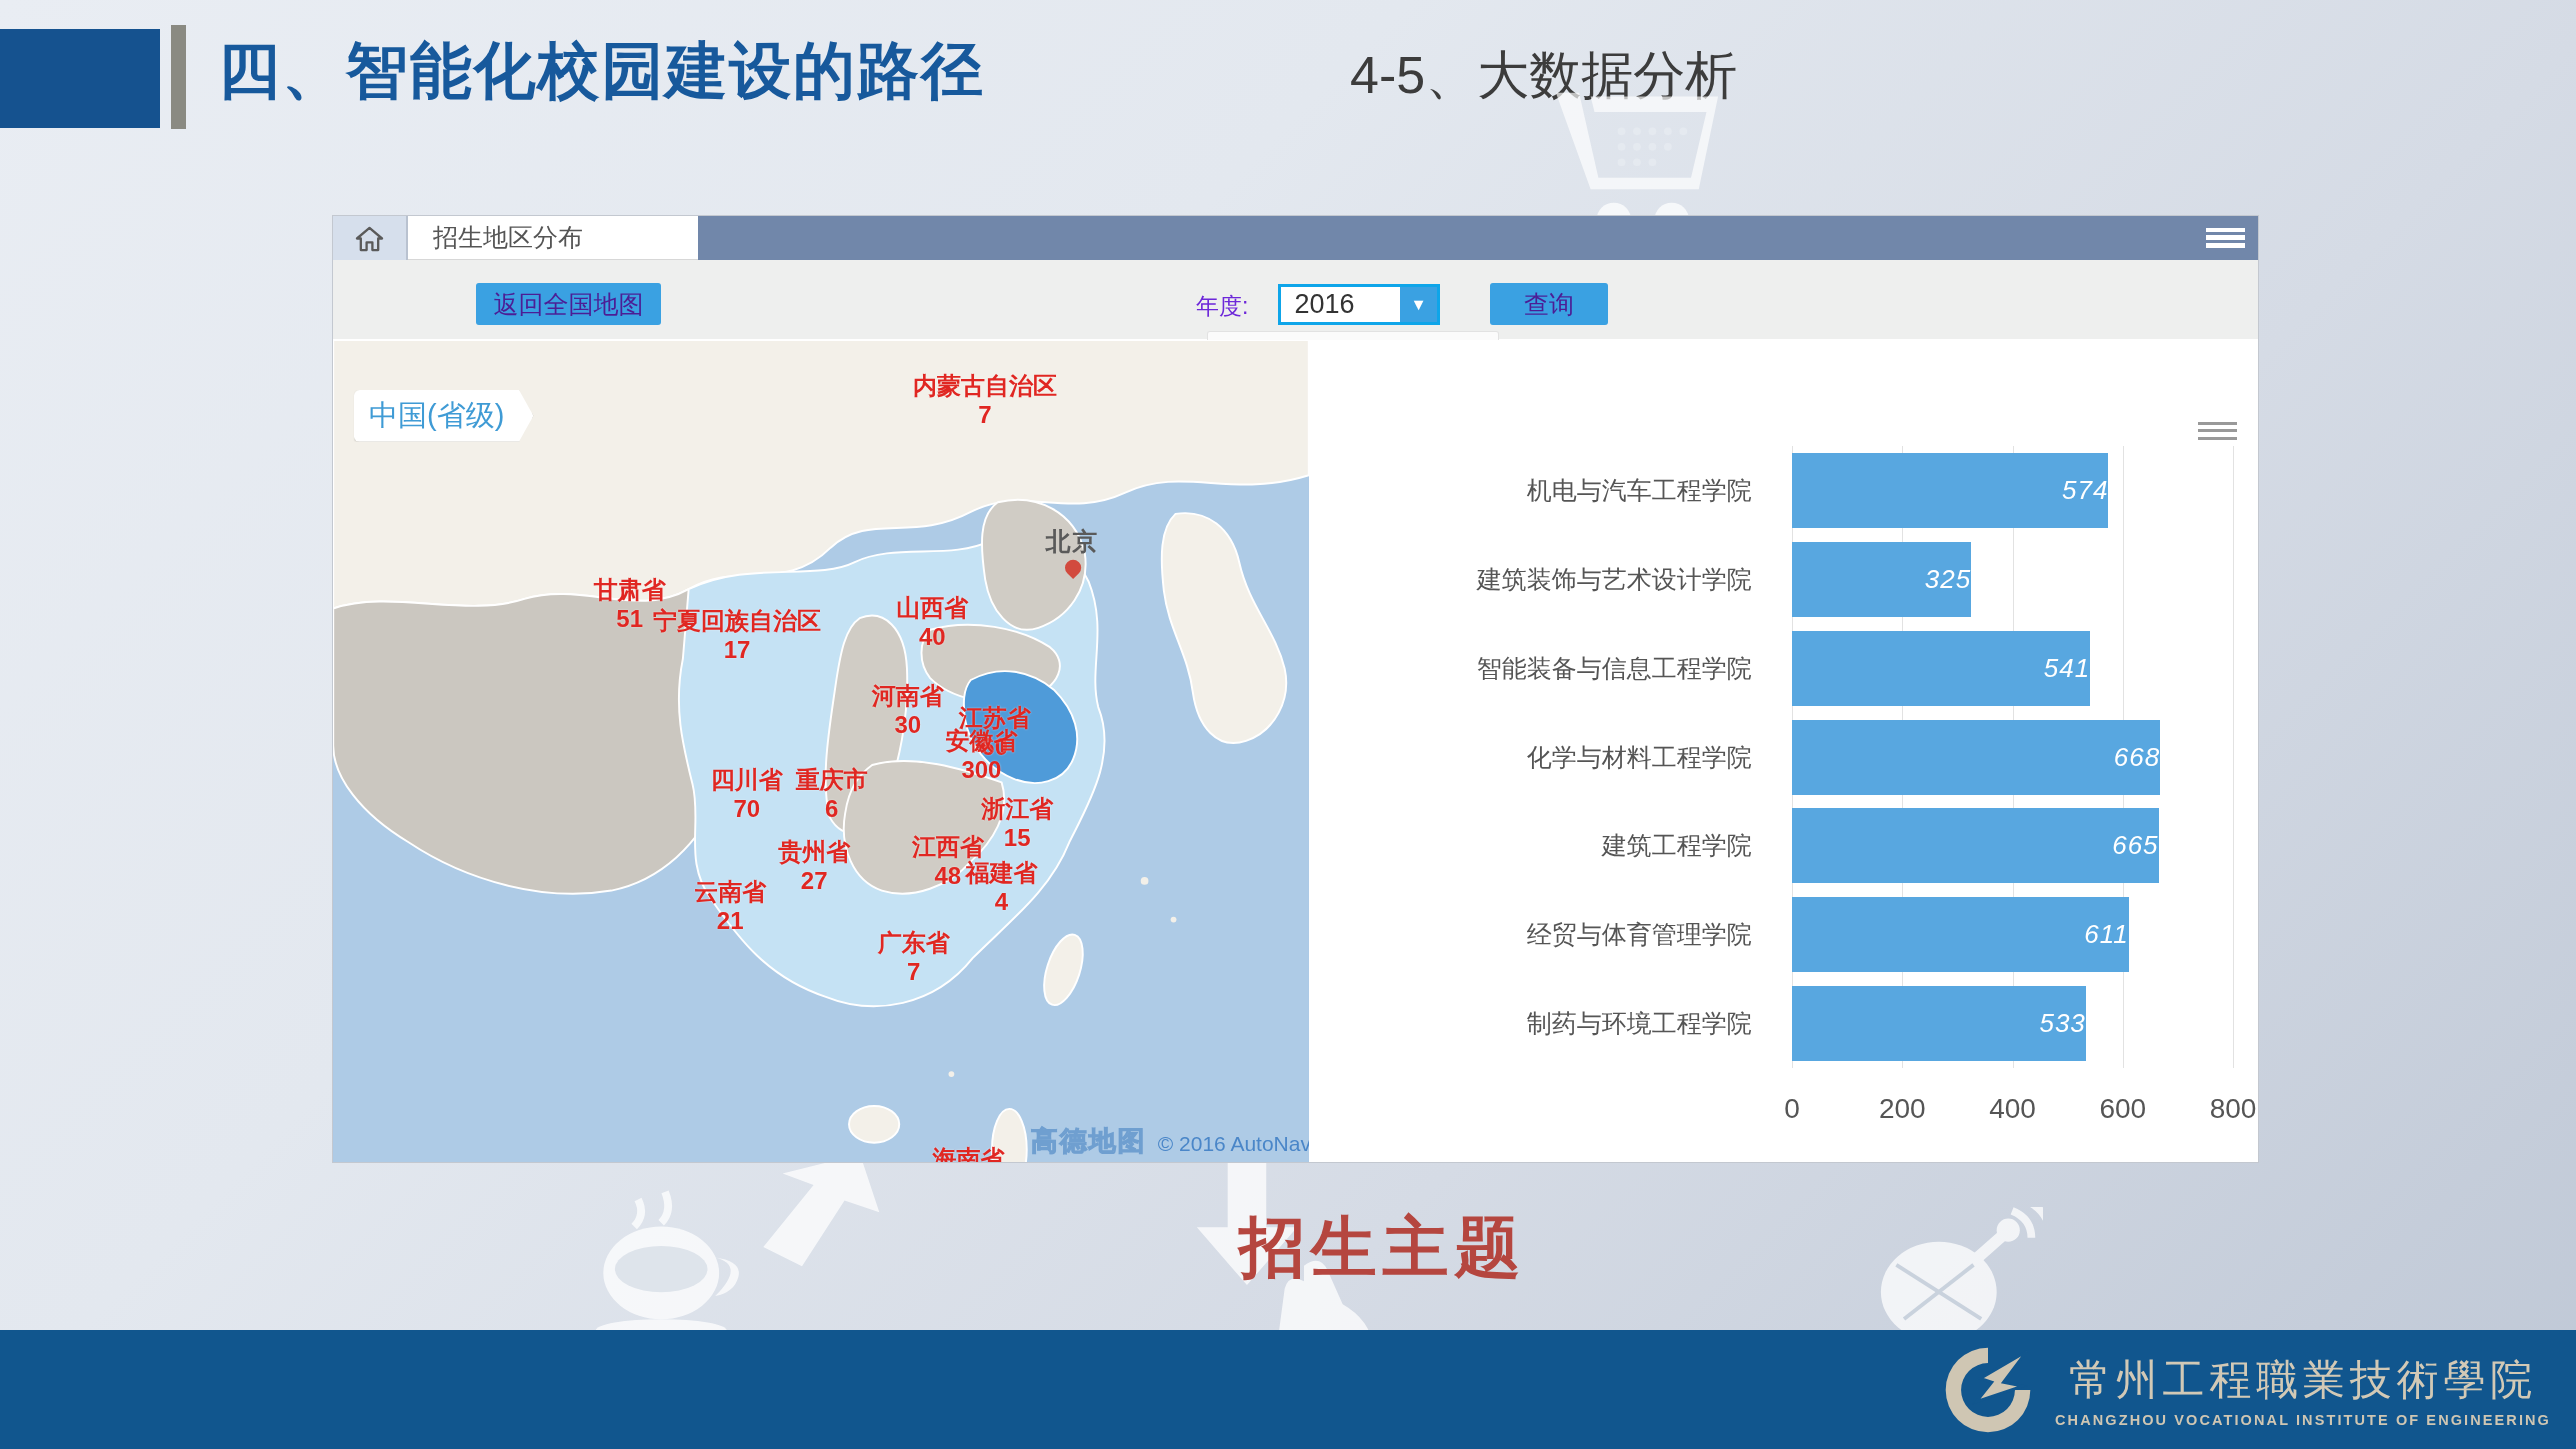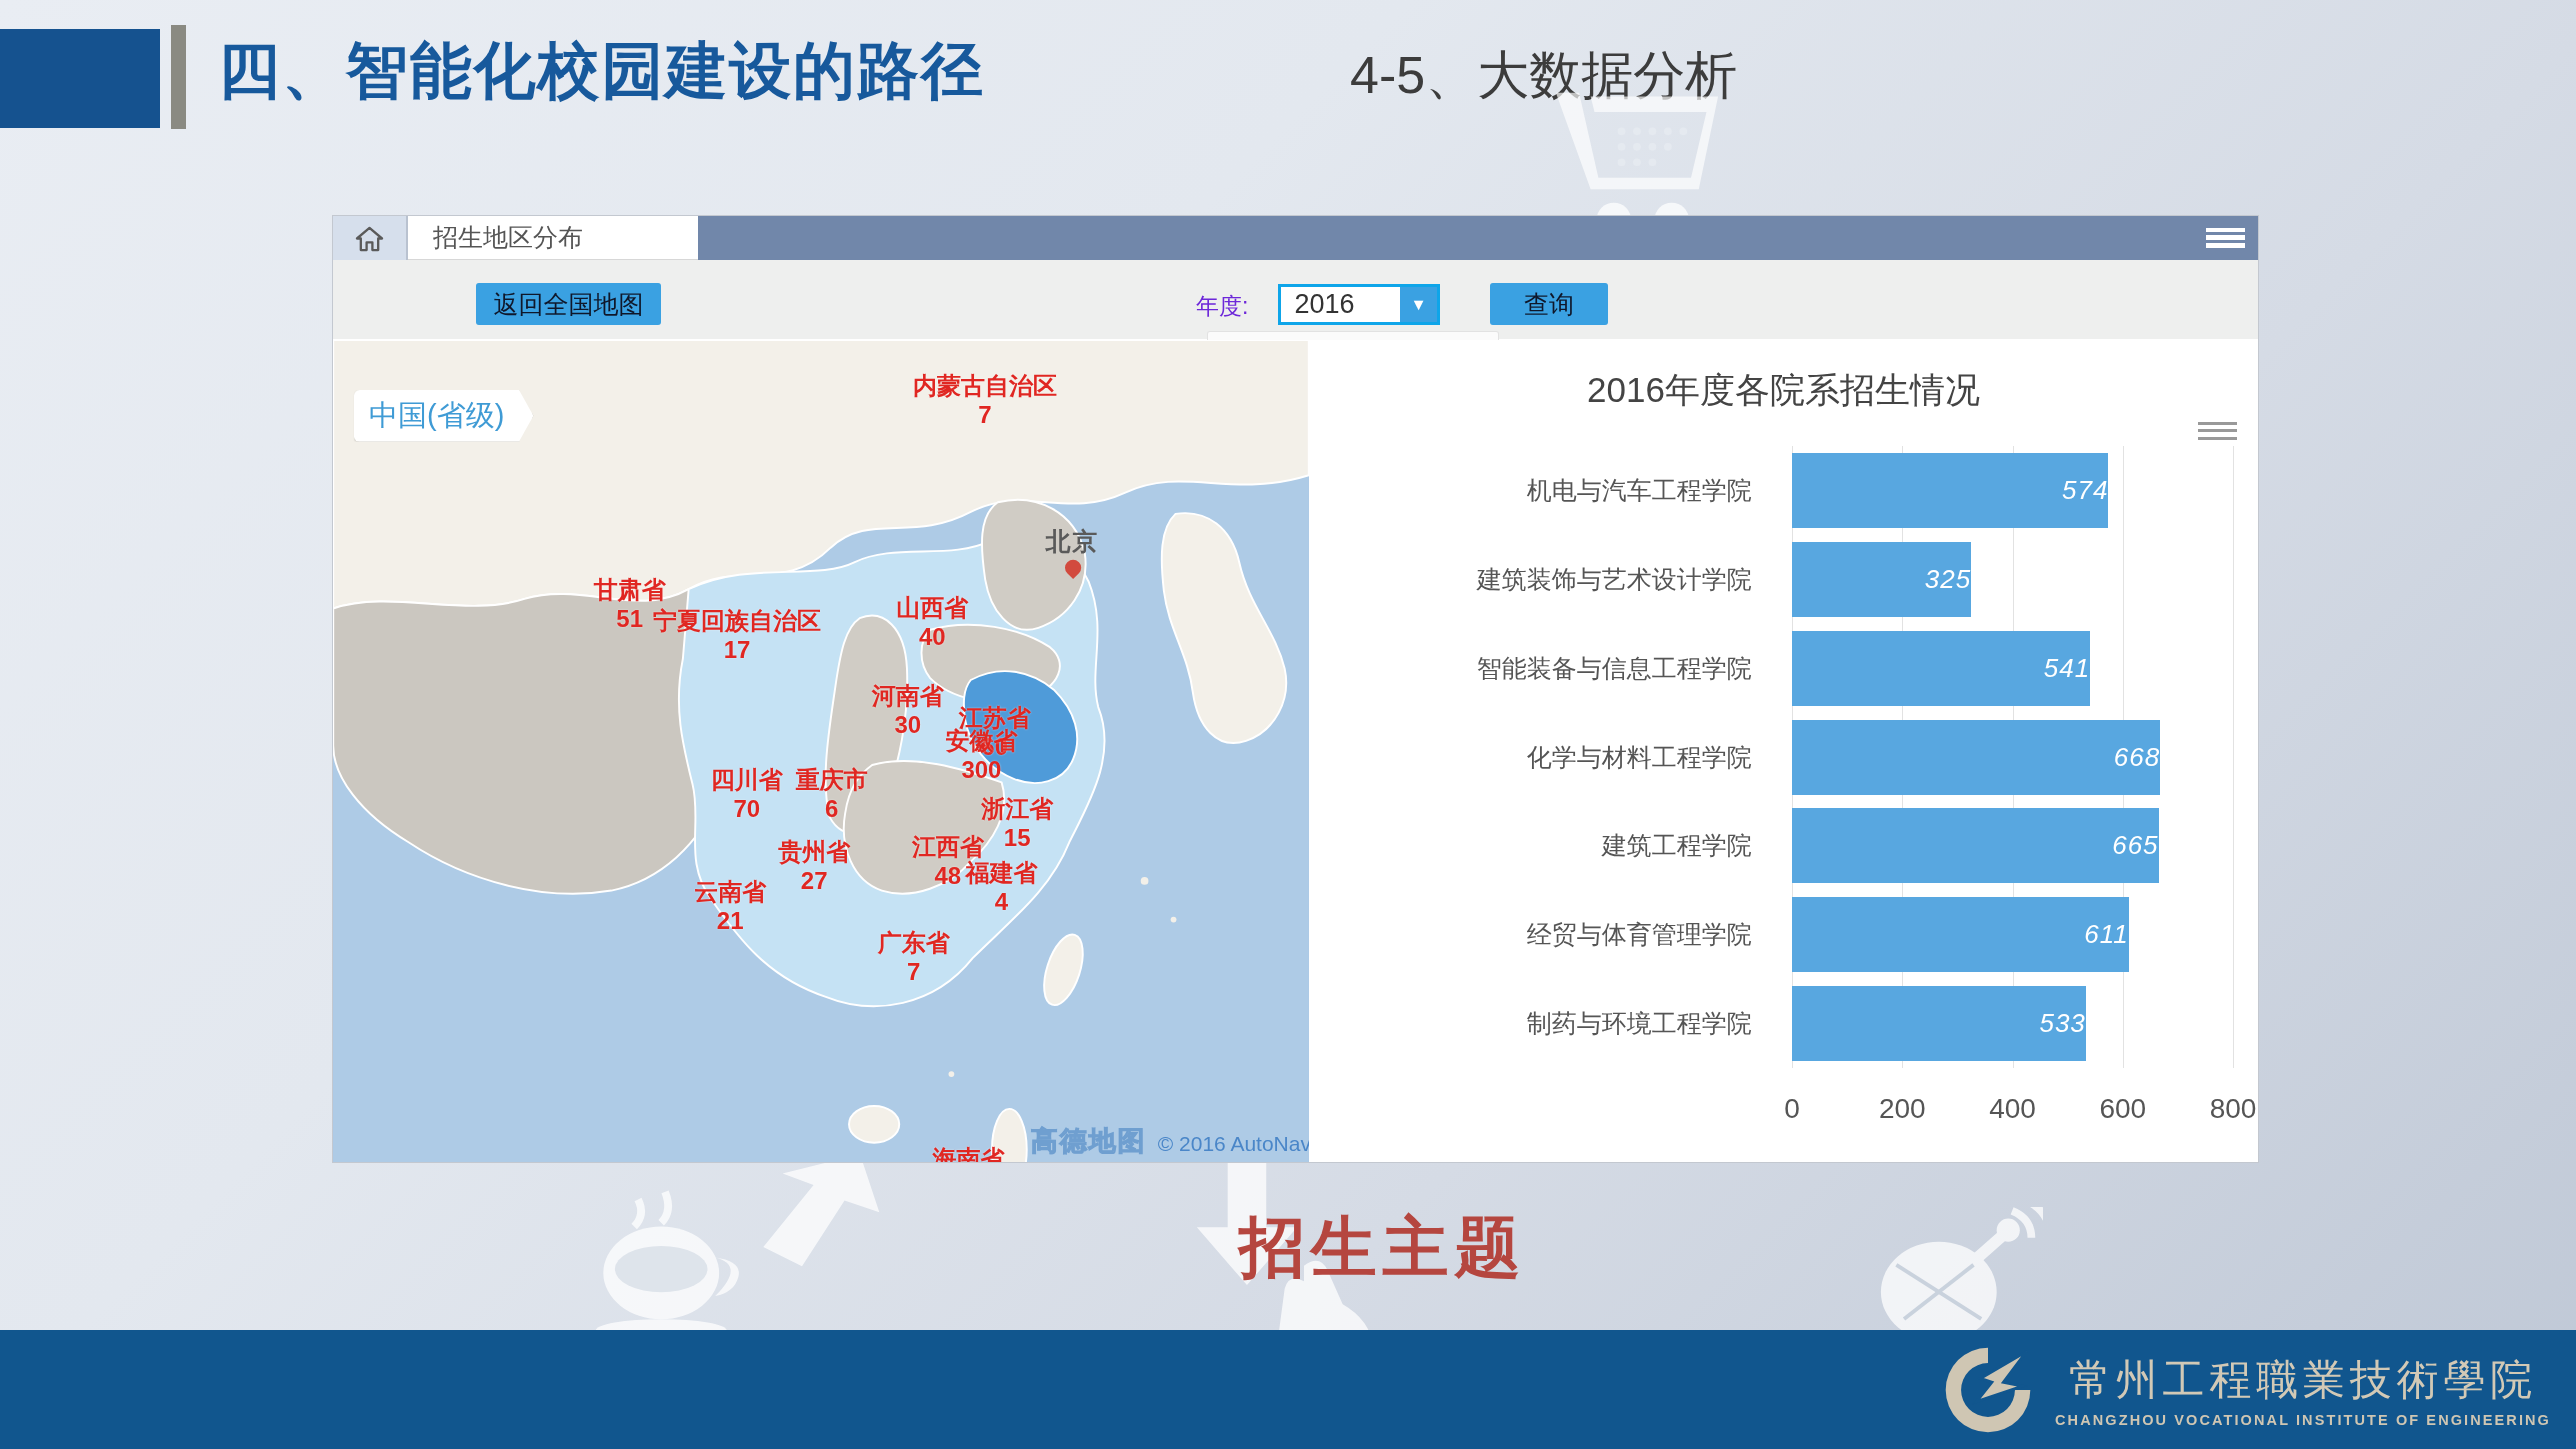--- a/index.html
+++ b/index.html
@@ -17,21 +17,21 @@
   .dash{position:absolute;left:333px;top:216px;width:1925px;height:946px;background:#fff;
     box-shadow:0 0 0 1px #c3c8d0;}
   .dash-topbar{position:absolute;left:0;top:0;width:100%;height:44px;background:#7187aa;display:flex;}
   .home-cell{width:73px;height:44px;background:#d6dfec;display:flex;align-items:center;justify-content:center;}
   .topbar-div{width:1.9px;height:44px;background:#b9c2d0;}
   .dash-tab{width:290px;height:44px;background:#ffffff;display:flex;align-items:center;
     padding-left:25px;box-sizing:border-box;font-size:25px;color:#555;border-bottom:1px solid #d7d7d7;}
   .hamb{position:absolute;right:13.5px;top:8.7px;width:39px;}
   .hamb span{display:block;height:4.8px;margin:2.9px 0;background:#fff;}
   .dash-toolbar{position:absolute;left:0;top:44px;width:100%;height:79px;background:#eeefee;}
-  .btn{position:absolute;background:#3aa1e2;color:#0f172a;display:flex;align-items:center;justify-content:center;
+  .btn{position:absolute;background:#3aa1e2;color:#4c1d95;display:flex;align-items:center;justify-content:center;
     font-size:25px;border-radius:2.9px;}
   .btn-back{left:143px;top:23px;width:185px;height:42px;}
   .btn-query{left:1157px;top:23px;width:118px;height:42px;}
   .year-label{position:absolute;left:863px;top:31px;font-size:23px;color:#6d28d9;}
   .year-select{position:absolute;left:945px;top:24px;width:162px;height:41px;background:#fff;
     border:3px solid #0ea5e9;box-sizing:border-box;display:flex;align-items:center;}
   .year-value{flex:1;padding-left:13.5px;font-size:27px;color:#333;}
   .year-arrow{width:37px;height:100%;background:#3aa1e2;color:#fff;display:flex;align-items:center;
     justify-content:center;font-size:16.4px;}
   .dd-sliver{position:absolute;left:874px;top:71px;width:290px;height:8.7px;background:#fbfbfb;
@@ -272,21 +272,20 @@
               <div class="prov-name">海南省</div>
               <div class="prov-val"></div>
             </div>
           </div>
 
         <div class="map-brand">高德地图</div>
         <div class="map-copy">© 2016 AutoNavi</div>
       </div>
 
       <div class="chartp">
-        <div class="chart-title">2016年度各院系招生情况</div>
         <div class="chart-hamb">
             <span></span>
             <span></span>
             <span></span>
           </div>
         <div class="cat-col" id="cat-col">
             <div class="cat-label" style="top: 0px;">机电与汽车工程学院</div>
             <div class="cat-label" style="top: 89px;">建筑装饰与艺术设计学院</div>
             <div class="cat-label" style="top: 178px;">智能装备与信息工程学院</div>
             <div class="cat-label" style="top: 267px;">化学与材料工程学院</div>

